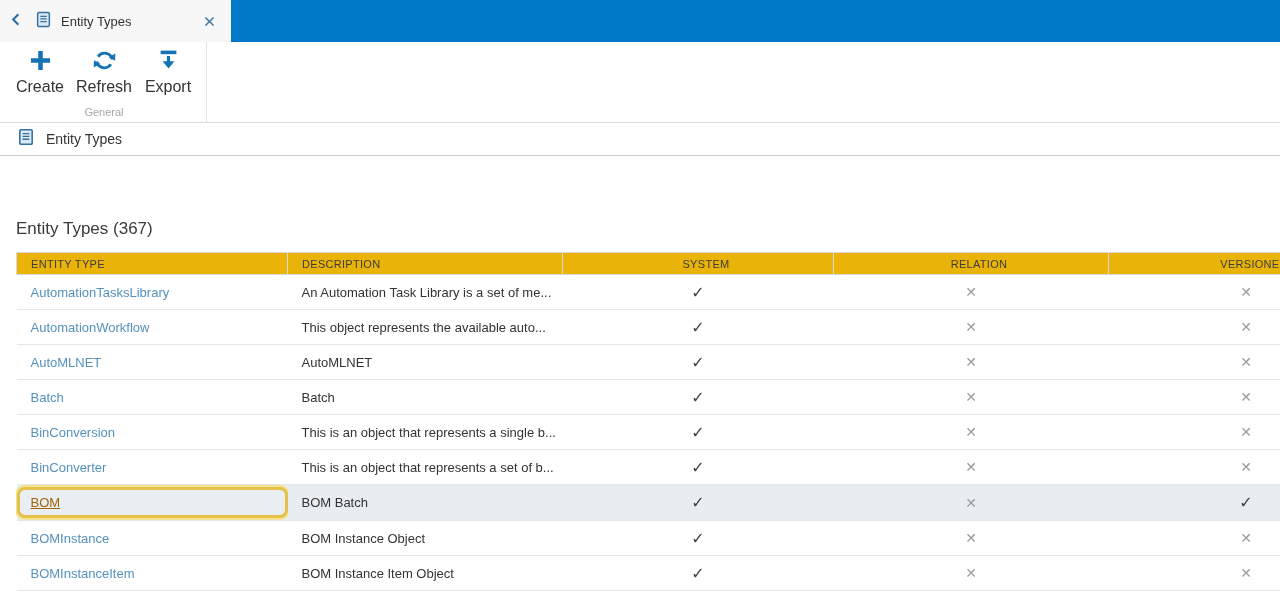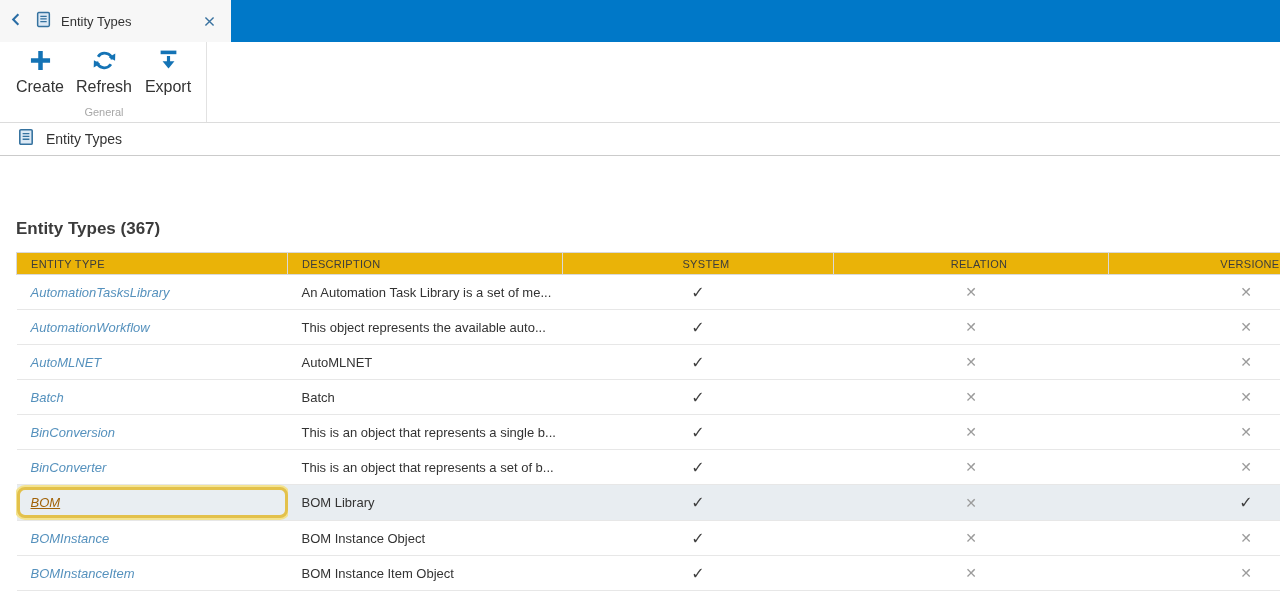--- a/index.html
+++ b/index.html
@@ -24,35 +24,35 @@
   .rbtn-label { font-size:16px; color:#333; text-align:center; line-height:13px; }
   .group-label { text-align:center; font-size:11px; color:#a8a8a8; padding:3px 0 4px; }
 
   
   .panel-header { height:33px; display:flex; align-items:center; gap:11px; padding-left:17px;
     border-bottom:1px solid #cbcbcb; background:#fff; }
   .panel-title { font-size:14px; color:#333; }
 
   
   .main { padding-left:16px; }
-  .main-title { margin-top:63px; font-size:17px; color:#3b3b3b; font-weight:700; }
+  .main-title { margin-top:63px; font-size:17px; color:#3b3b3b; font-weight:400; }
   .table-wrap { margin-top:13px; width:1264px; overflow:hidden; }
   table { border-collapse:collapse; table-layout:fixed; width:1367px; }
   col.c0 { width:271px; } col.c1 { width:275px; } col.c2 { width:271px; }
   col.c3 { width:275px; } col.c4 { width:275px; }
   th { background:#eab308; border:1px solid #d9d9d9; height:22px; font-weight:400;
        font-size:11px; color:#3c3c3c; letter-spacing:.3px; text-align:left; padding-left:14px; }
   th.center { text-align:center; padding-left:16px; }
   td { height:35px; border-bottom:1px solid #e7e7e7; font-size:13px; color:#333; padding-left:14px; }
   td.mark { text-align:center; padding-left:0; }
   .check { color:#3f3f3f; font-size:16px; font-weight:bold; }
   .cross { color:#9b9b9b; font-size:14px; }
   a.entity-link { color:#5591bd; text-decoration:none; cursor:pointer; }
   tr.highlighted td { background:#e8edf1; }
-  td.entity-cell { padding-left:0;font-style:italic; }
+  td.entity-cell { padding-left:0; }
   .entity-inner { height:100%; display:flex; align-items:center; padding-left:14px; }
   tr.highlighted .entity-inner { border:3px solid #e3c14b; border-radius:8px;
       box-shadow:0 0 0 2px #f3e391; margin:2px 0 2px 0; height:31px; padding-left:11px;
       background:#e9eef2; }
   tr.highlighted a.entity-link { text-decoration:underline; color:#a16207; }
 </style>
 </head>
 <body>
 
 <div class="topbar">
@@ -224,21 +224,21 @@
     <td class="mark"><span class="cross">✕</span></td>
     <td class="mark"><span class="cross">✕</span></td>
   </tr>
 
   <tr class="highlighted">
     <td class="entity-cell">
       <div class="entity-inner">
         <a class="entity-link">BOM</a>
       </div>
     </td>
-    <td>BOM Library</td>
+    <td>BOM Batch</td>
     <td class="mark"><span class="check">✓</span></td>
     <td class="mark"><span class="cross">✕</span></td>
     <td class="mark"><span class="check">✓</span></td>
   </tr>
 
   <tr>
     <td class="entity-cell">
       <div class="entity-inner">
         <a class="entity-link">BOMInstance</a>
       </div>

